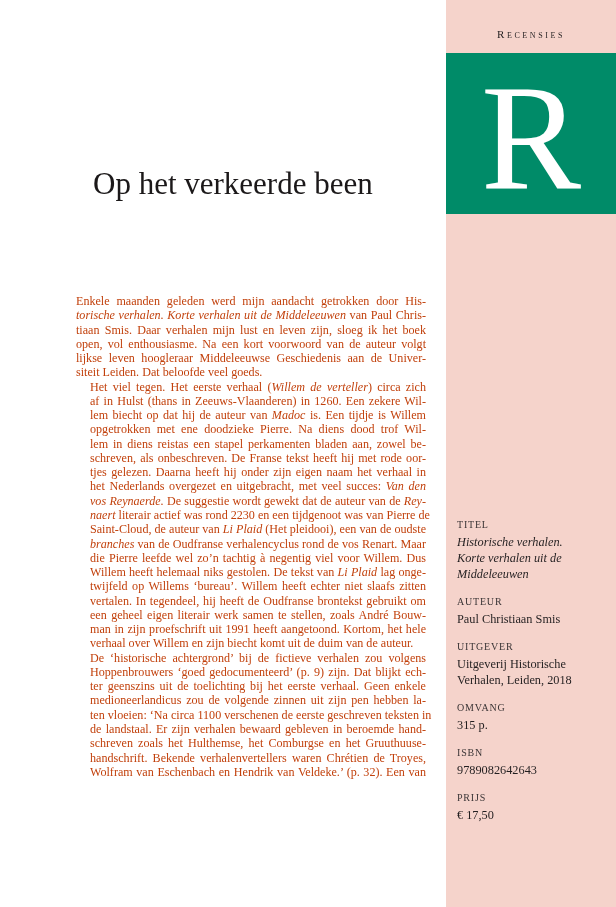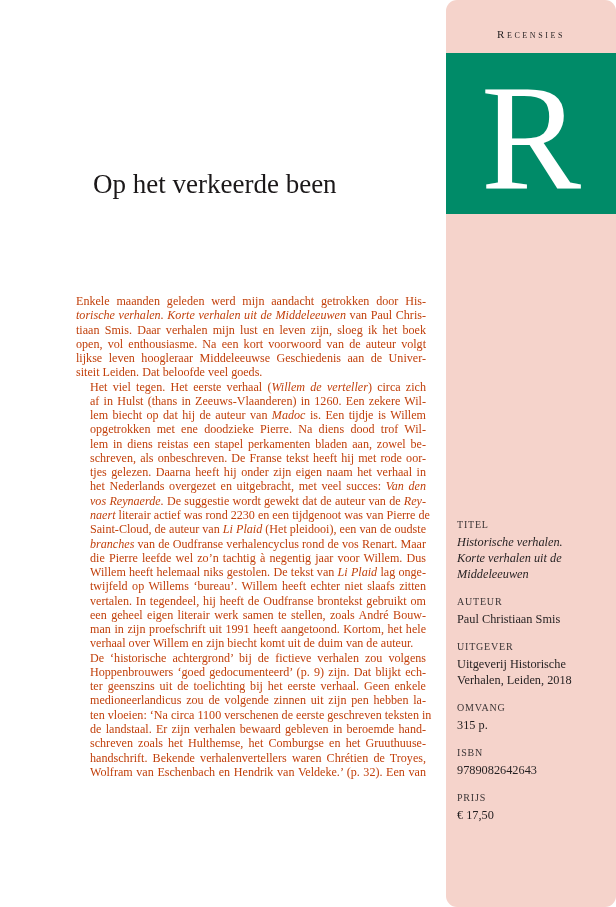--- a/index.html
+++ b/index.html
@@ -5,21 +5,20 @@
     html, body { margin: 0; padding: 0; }
     body {
       width: 616px; height: 907px; position: relative; overflow: hidden;
       background: #ffffff;
       font-family: "DejaVu Serif", "Liberation Serif", serif;
       color: #231f20;
     }
     .sidebar {
       position: absolute; left: 446px; top: 0; width: 170px; height: 907px;
       background: #f5d3cb;
-      border-radius: 11px;
     }
     .section-label {
       position: absolute; left: 0; top: 28px; width: 170px; text-align: center;
       font-family: "Liberation Serif", serif;
       font-size: 11px; letter-spacing: 2.6px; font-variant: small-caps;
       color: #231f20;
     }
     .initial-box {
       position: absolute; left: 0; top: 53px; width: 170px; height: 161px;
       background: #008b68;
@@ -41,21 +40,21 @@
       color: #3b3536; line-height: 12px; margin-bottom: 3px;
     }
     .meta-value {
       font-family: "Liberation Serif", serif;
       font-size: 12.3px; line-height: 16px; color: #231f20;
     }
     .meta-value.italic { font-style: italic; }
     .title {
       position: absolute; left: 93px; top: 164px;
       font-family: "Liberation Serif", serif;
-      font-size: 27px; line-height: 40px; color: #1b1819; margin: 0; font-weight: normal;
+      font-size: 31px; line-height: 40px; color: #1b1819; margin: 0; font-weight: normal;
     }
     .article {
       position: absolute; left: 76px; top: 294px; width: 350px;
       font-family: Liberation Serif, serif;
       font-size: 12.1px; line-height: 14.27px; text-align: justify;
       hyphens: manual; color: #c2410c;
     }
     .article p { margin: 0; }
     .article p + p { text-indent: 14px; }
     .article .line { display: block; text-align: justify; text-align-last: justify; white-space: nowrap; }
@@ -130,21 +129,21 @@
       <span class="line"><span>lem biecht op dat hij de auteur van </span><em>Madoc</em><span> is. Een tijdje is Willem</span></span>
       <span class="line"><span>opgetrokken met ene doodzieke Pierre. Na diens dood trof Wil-</span></span>
       <span class="line"><span>lem in diens reistas een stapel perkamenten bladen aan, zowel be-</span></span>
       <span class="line"><span>schreven, als onbeschreven. De Franse tekst heeft hij met rode oor-</span></span>
       <span class="line"><span>tjes gelezen. Daarna heeft hij onder zijn eigen naam het verhaal in</span></span>
       <span class="line"><span>het Nederlands overgezet en uitgebracht, met veel succes: </span><em>Van den</em></span>
       <span class="line"><em>vos Reynaerde.</em><span> De suggestie wordt gewekt dat de auteur van de </span><em>Rey-</em></span>
       <span class="line"><em>naert</em><span> literair actief was rond 2230 en een tijdgenoot was van Pierre de</span></span>
       <span class="line"><span>Saint-Cloud, de auteur van </span><em>Li Plaid</em><span> (Het pleidooi), een van de oudste</span></span>
       <span class="line"><em>branches</em><span> van de Oudfranse verhalencyclus rond de vos Renart. Maar</span></span>
-      <span class="line"><span>die Pierre leefde wel zo’n tachtig à negentig jaar voor Willem. Dus</span></span>
+      <span class="line"><span>die Pierre leefde wel zo’n tachtig à negentig viel voor Willem. Dus</span></span>
       <span class="line"><span>Willem heeft helemaal niks gestolen. De tekst van </span><em>Li Plaid</em><span> lag onge-</span></span>
       <span class="line"><span>twijfeld op Willems ‘bureau’. Willem heeft echter niet slaafs zitten</span></span>
       <span class="line"><span>vertalen. In tegendeel, hij heeft de Oudfranse brontekst gebruikt om</span></span>
       <span class="line"><span>een geheel eigen literair werk samen te stellen, zoals André Bouw-</span></span>
       <span class="line"><span>man in zijn proefschrift uit 1991 heeft aangetoond. Kortom, het hele</span></span>
       <span class="line last"><span>verhaal over Willem en zijn biecht komt uit de duim van de auteur.</span></span>
     </p>
     <p>
       <span class="line" style="text-indent: 14px;"><span>De ‘historische achtergrond’ bij de fictieve verhalen zou volgens</span></span>
       <span class="line"><span>Hoppenbrouwers ‘goed gedocumenteerd’ (p. 9) zijn. Dat blijkt ech-</span></span>

